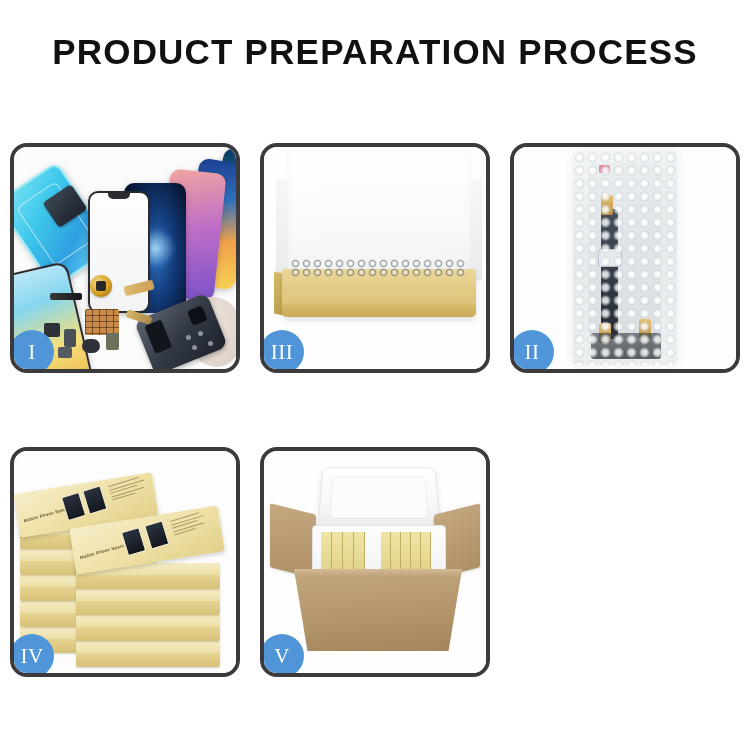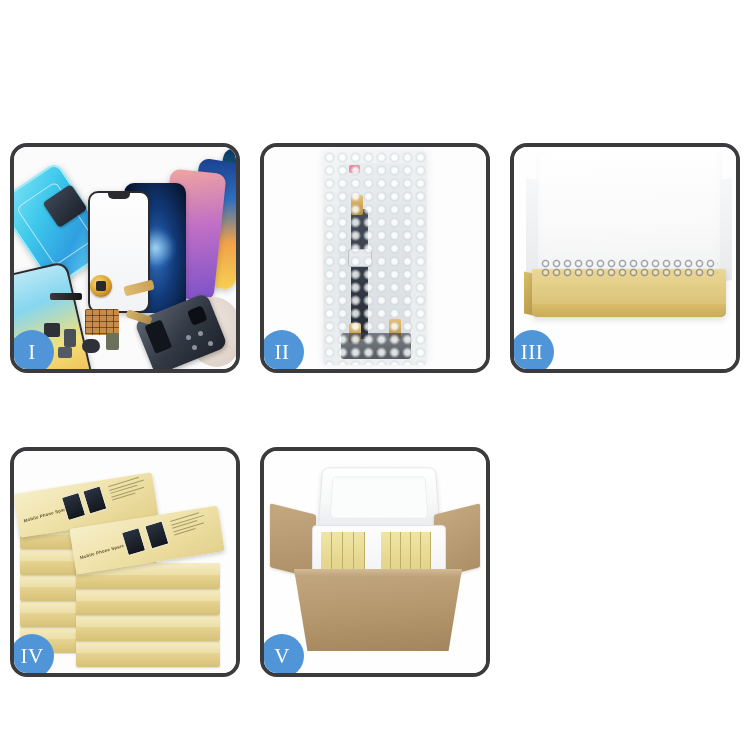--- a/index.html
+++ b/index.html
@@ -293,20 +293,21 @@
   .cflap{position:absolute;width:14px;height:24px;background:rgba(120,98,66,.28);border-radius:2px;}
   .cflap.f1{left:56px;top:102px;}
   .cflap.f2{left:58px;top:162px;}
 </style>
 </head>
 <body>
 
 <div class="page">
 
   <div class="header">
+    <div class="title">PRODUCT PREPARATION PROCESS</div>
   </div>
 
   <div class="grid">
 
     <div class="panel">
       <div class="photo p1">
         <div class="ph film"></div>
         <div class="film-chip"></div>
         <div class="ph ph-teal"></div>
         <div class="ph ph-orange"></div>
@@ -331,44 +332,44 @@
             <i></i>
             <i></i>
             <i></i>
             <i></i>
           </div>
       </div>
       <div class="badge">I</div>
     </div>
 
     <div class="panel">
+      <div class="photo p3">
+        <div class="lid3"></div>
+        <div class="tray3-l"></div>
+        <div class="tray3-r"></div>
+        <div class="tray3"></div>
+      </div>
+      <div class="badge">III</div>
+    </div>
+
+    <div class="panel">
       <div class="photo p2">
         <div class="bubblebag">
           <div class="inner-screen"></div>
           <div class="flexstrip"></div>
           <div class="flexconn"></div>
           <div class="goldtab g1"></div>
           <div class="goldtab g2"></div>
           <div class="goldtab g3"></div>
           <div class="pinkdot"></div>
           <div class="botparts"></div>
           <div class="bubbles"></div>
         </div>
       </div>
       <div class="badge">II</div>
-    </div>
-
-    <div class="panel">
-      <div class="photo p3">
-        <div class="lid3"></div>
-        <div class="tray3-l"></div>
-        <div class="tray3-r"></div>
-        <div class="tray3"></div>
-      </div>
-      <div class="badge">III</div>
     </div>
 
     <div class="panel">
       <div class="photo p4">
         <div class="stack">
           <div class="sbox" style="left:6px;top:176px;width:136px;">
               <div class="face"></div>
             </div>
           <div class="sbox" style="left:6px;top:150px;width:136px;">
               <div class="face"></div>

